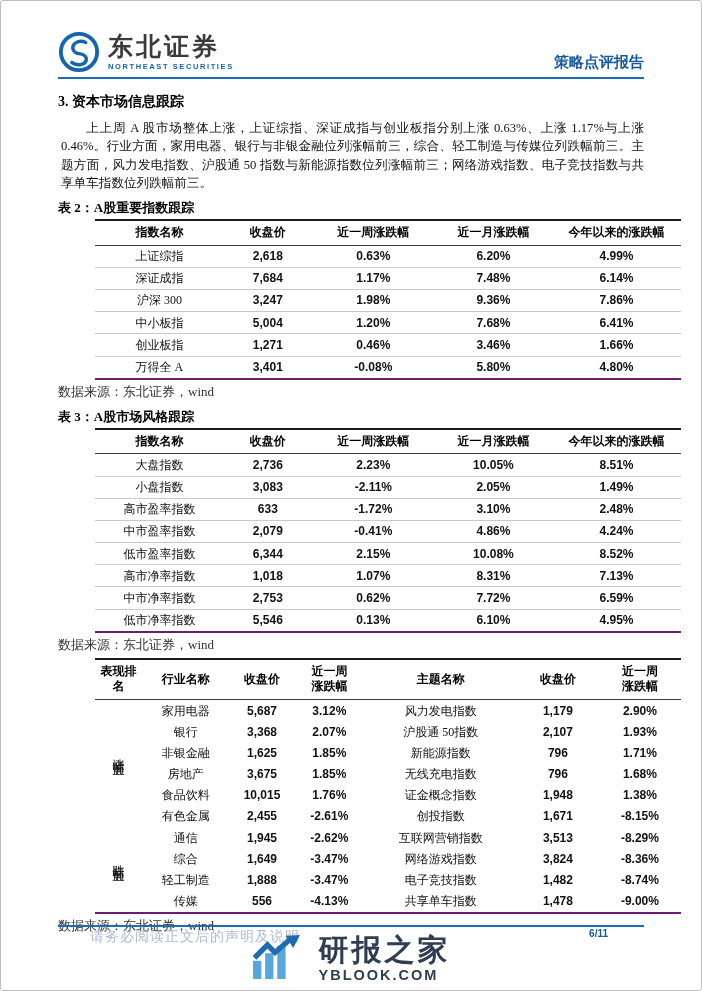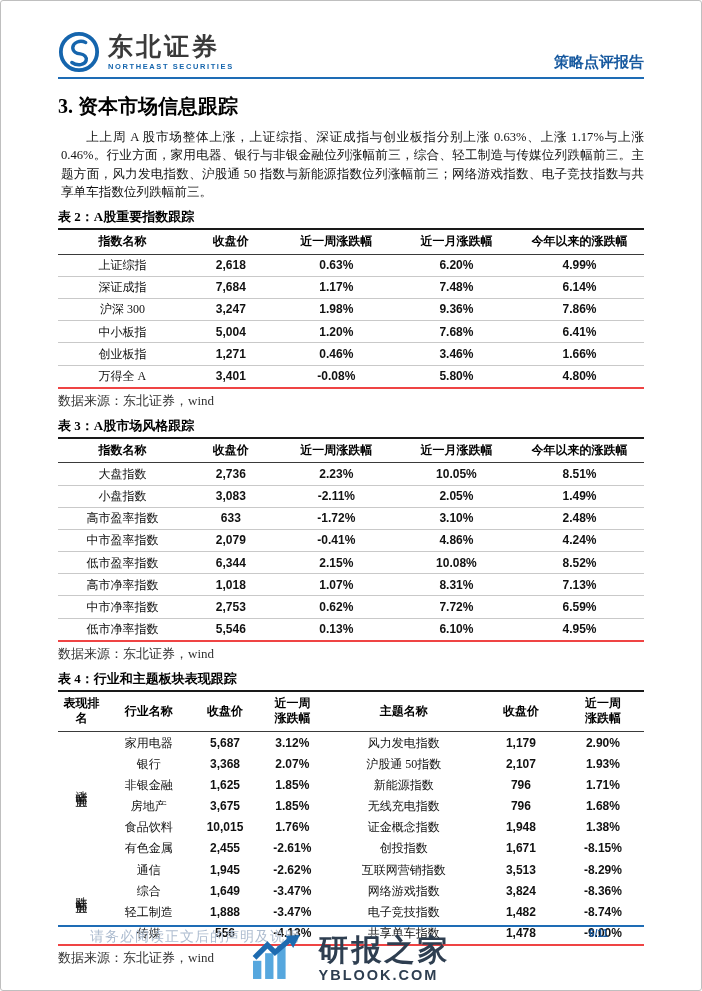--- a/index.html
+++ b/index.html
@@ -11,25 +11,25 @@
   .hdr{display:flex;justify-content:space-between;align-items:flex-end;margin-top:30px;}
   .brand{display:flex;align-items:center;gap:8px;}
   .brand svg{display:block;}
   .brand-cn{font-size:25px;font-weight:700;color:#3a3a3a;letter-spacing:3px;line-height:1;
             font-family:"Liberation Sans","DejaVu Sans",sans-serif;}
   .brand-en{font-size:7.5px;font-weight:700;color:#1565AD;letter-spacing:1.6px;margin-top:3px;
             font-family:"Liberation Sans","DejaVu Sans",sans-serif;}
   .report-type{font-size:15px;font-weight:700;color:#17599F;padding-bottom:1px;}
   .hdr-rule{height:2px;background:#1E6CB5;margin-top:4px;}
   
-  .sec-heading{font-size:20px;font-weight:700;margin:14px 0 8px 0;color:#000;}
+  .sec-heading{font-size:14px;font-weight:700;margin:14px 0 8px 0;color:#000;}
   .body-para{font-size:12.6px;line-height:1.45;text-align:justify;text-indent:2em;margin:0 0 6px 3px;color:#111;}
   .tbl-title{font-size:13px;font-weight:700;margin:7px 0 2px 0;color:#000;}
   table{width:100%;border-collapse:collapse;font-size:12px;
-        border-top:2px solid #1a1a1a;border-bottom:2px solid #ef4444;}
+        border-top:2px solid #1a1a1a;border-bottom:2px solid #701a75;margin-left:37px;}
   th{font-weight:700;padding:4px 2px;text-align:center;line-height:1.3;color:#000;}
   thead tr{border-bottom:1px solid #3a3a3a;}
   td{padding:2.5px 2px;text-align:center;line-height:1.35;color:#111;}
   .simple tbody tr{border-bottom:1px solid #c9c9c9;}
   .simple tbody tr:last-child{border-bottom:none;}
   .num{font-family:"Liberation Sans","DejaVu Sans",sans-serif;font-weight:700;}
   .rank-table th{white-space:pre-line;}
   .rank-cell{writing-mode:vertical-rl;text-orientation:upright;letter-spacing:2px;
              vertical-align:middle;font-size:12px;padding:2px;}
   .tbl-source{font-size:13px;color:#333;margin:3px 0 4px 0;}
@@ -215,21 +215,20 @@
             <td class="num">0.13%</td>
             <td class="num">6.10%</td>
             <td class="num">4.95%</td>
           </tr>
         </tbody>
       </table>
     <div class="tbl-source">数据来源：东北证券，wind</div>
   </section>
 
   <section>
-    <div class="tbl-title">表 4：行业和主题板块表现跟踪</div>
     <table class="rank-table">
       <colgroup>
           <col style="width:8%">
           <col style="width:15%">
           <col style="width:11%">
           <col style="width:12%">
           <col style="width:26%">
           <col style="width:14%">
           <col style="width:14%">
         </colgroup>

